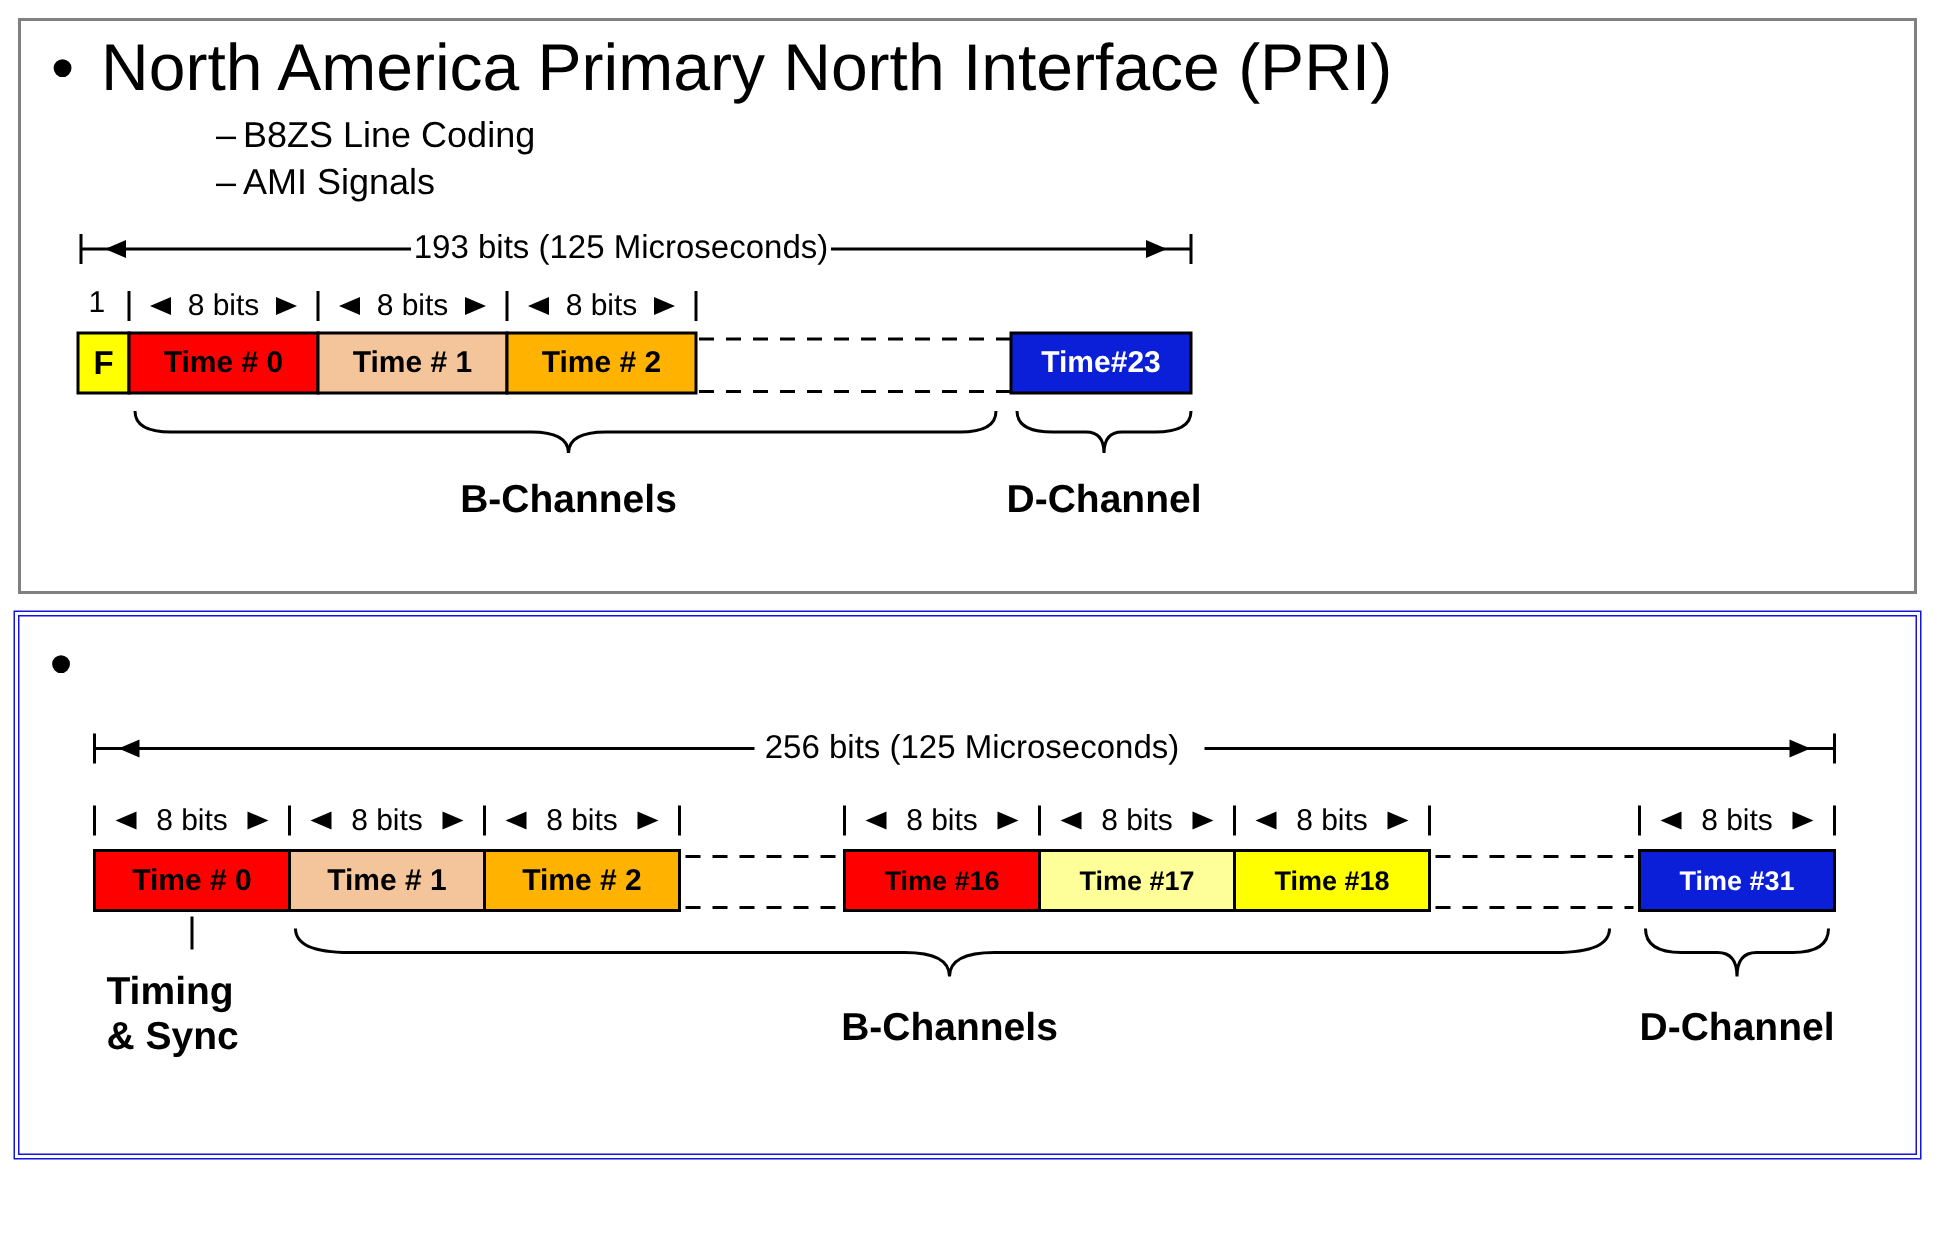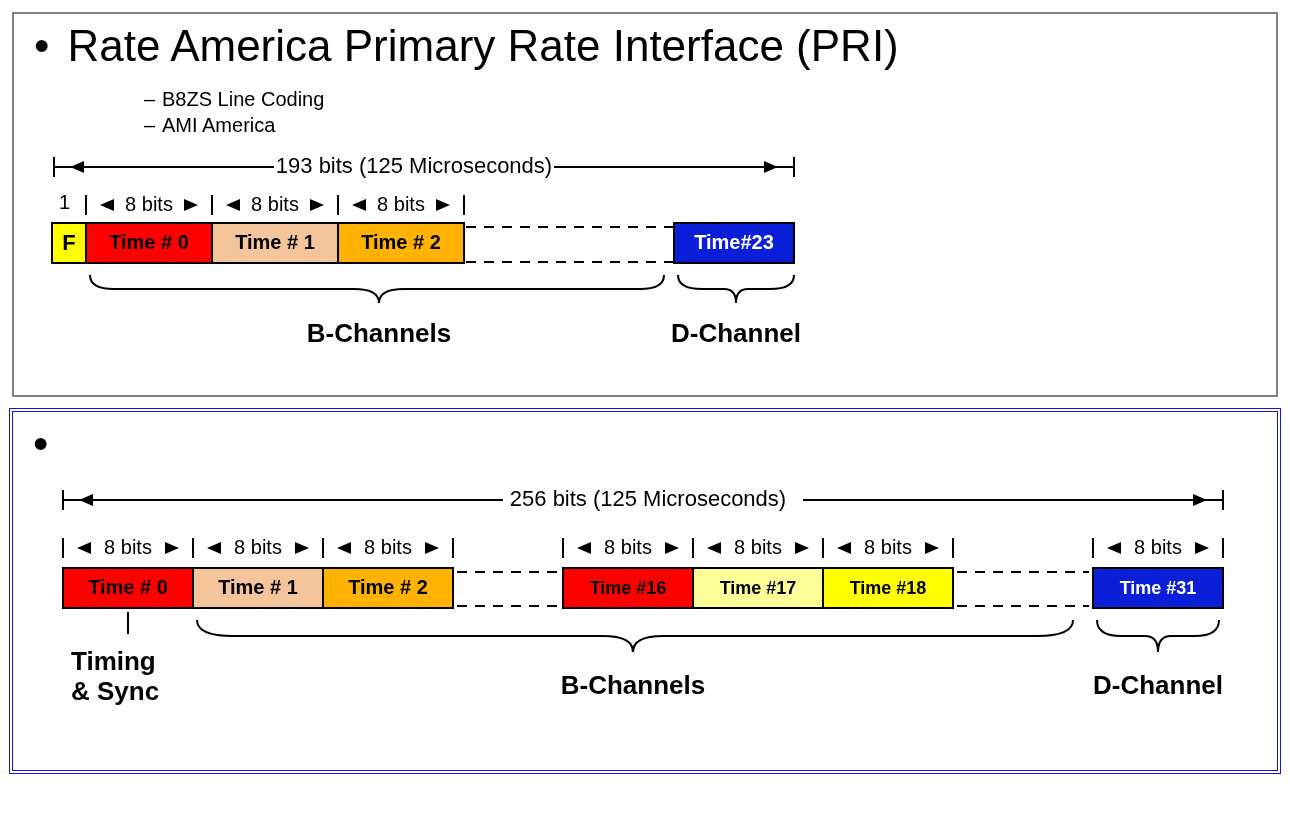--- a/index.html
+++ b/index.html
@@ -1,38 +1,38 @@
 <!DOCTYPE html>
 <html><head>
 <meta charset="utf-8">
 <style>
 body{margin:0;padding:12px;font-family:Arial,Helvetica,sans-serif;background:#fff;width:1290px;box-sizing:border-box}
 .panel{border:2px solid #808080;padding:10px 20px 18px;margin-bottom:14px;background:#fff;position:relative}
 .panel.blue{border:1px solid #1414dc;outline:1px solid #1414dc;outline-offset:2px}
 .title-row{display:flex;align-items:center;margin-bottom:6px}
 .bullet{font-size:44px;line-height:1;margin-right:18px}
 .title{font-size:44px;line-height:1}
-.sublist{margin:20px 0 10px 110px;font-size:20px}
+.sublist{margin:9px 0 10px 110px;font-size:24px}
 .sublist div{margin:3px 0}
 .sublist .dash{display:inline-block;width:18px}
 .diagram{position:relative}
 svg{display:block}
 .slot text{font-weight:700}
 </style>
 </head>
 <body>
 
 <div class="panel">
   <div class="title-row">
     <span class="bullet">•</span>
-    <span class="title">Rate America Primary Rate Interface (PRI)</span>
+    <span class="title">North America Primary North Interface (PRI)</span>
   </div>
   <div class="sublist">
     <div><span class="dash">–</span><span>B8ZS Line Coding</span></div>
-    <div><span class="dash">–</span><span>AMI America</span></div>
+    <div><span class="dash">–</span><span>AMI Signals</span></div>
   </div>
 
   <div class="diagram">
     <svg width="1200" height="230" viewBox="0 0 1200 230">
 
       <g>
         <line x1="20" y1="20" x2="760" y2="20" stroke="#000" stroke-width="2"></line>
 
         <line x1="20" y1="10" x2="20" y2="30" stroke="#000" stroke-width="2"></line>
         <polygon points="36,20 50,14 50,26" fill="#000"></polygon>

